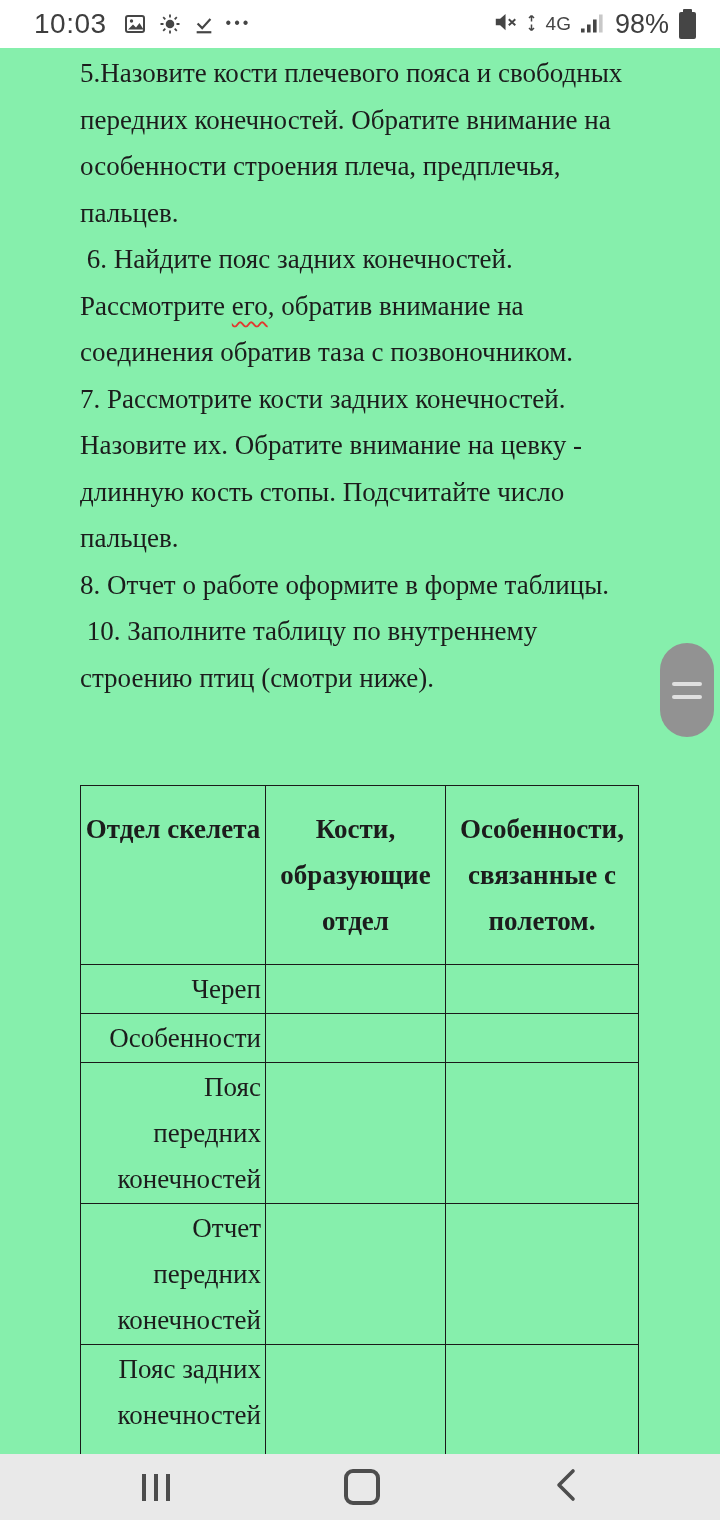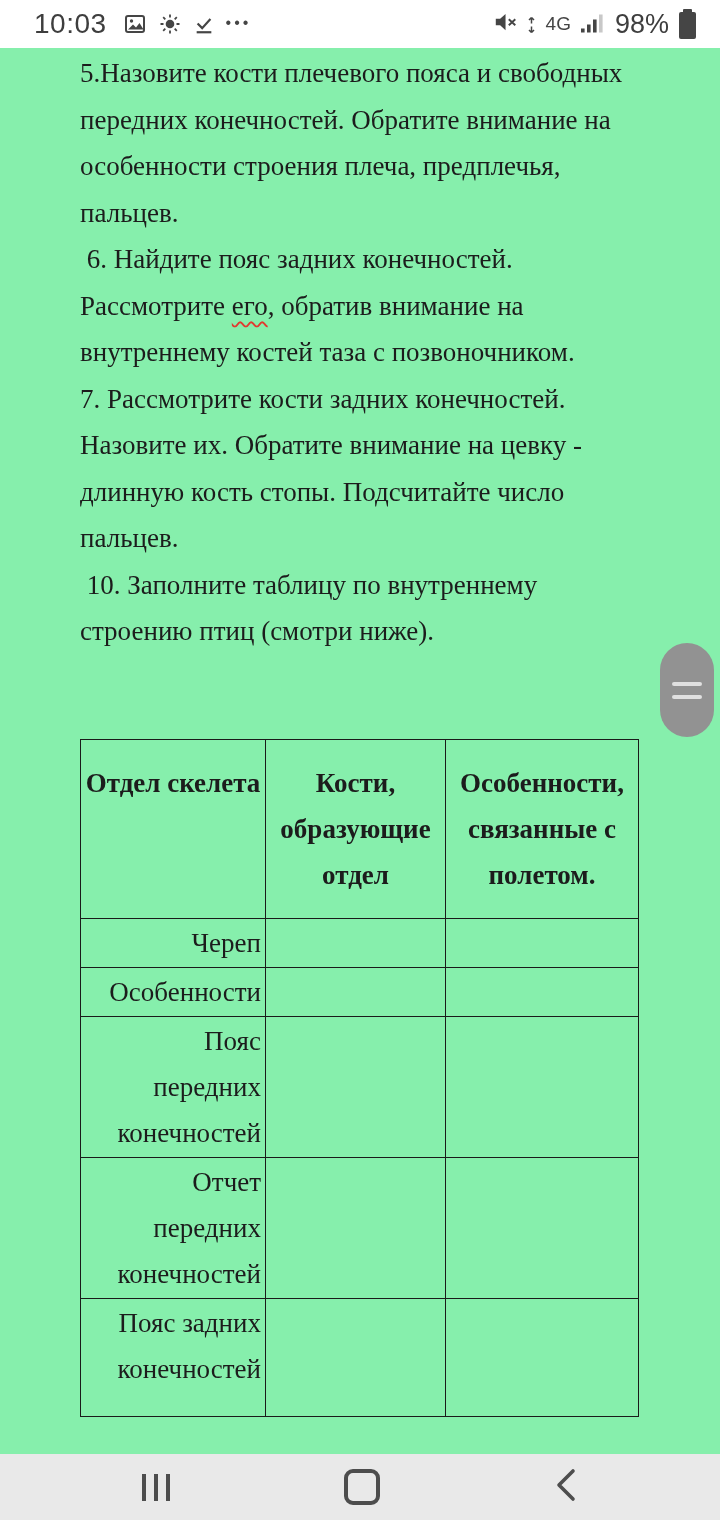--- a/index.html
+++ b/index.html
@@ -21,21 +21,21 @@
     font-family: "Liberation Sans", sans-serif;
     color: #3e3e3e;
     background: #ffffff;
   }
   .sb-time { font-size: 28px; letter-spacing: 0.5px; }
   .sb-left-icons { display: flex; align-items: center; gap: 11px; margin-left: 16px; }
   .sb-left-icons svg { display: block; }
   .sb-dots { font-size: 16px; letter-spacing: 3px; color: #454545; margin-top: -2px; }
   .sb-spacer { flex: 1; }
   .sb-right { display: flex; align-items: center; gap: 8px; }
-  .sb-net { display: flex; align-items: flex-end; gap: 9px; }
+  .sb-net { display: flex; align-items: flex-start; gap: 9px; }
   .sb-4g { font-size: 19px; color: #454545; }
   .sb-percent { font-size: 27px; color: #3e3e3e; margin-left: 2px; }
   .battery { display: inline-flex; flex-direction: column; align-items: center; margin-left: 2px; }
   .battery-nub { width: 9px; height: 3px; background: #454545; border-radius: 1px 1px 0 0; }
   .battery-body { width: 17px; height: 27px; background: #454545; border-radius: 2px; }
 
   
   .document {
     position: absolute;
     top: 48px;
@@ -182,22 +182,23 @@
       <span class="sb-percent">98%</span>
       <span class="battery">
         <span class="battery-nub"></span>
         <span class="battery-body"></span>
       </span>
     </span>
   </div>
 
   <div class="document">
     <p>5.Назовите кости плечевого пояса и свободных передних конечностей. Обратите внимание на особенности строения плеча, предплечья, пальцев.</p>
-    <p><span> 6. Найдите пояс задних конечностей. Рассмотрите </span><span class="misspell">его</span><span>, обратив внимание на внутреннему костей таза с позвоночником.</span></p>
+    <p><span> 6. Найдите пояс задних конечностей. Рассмотрите </span><span class="misspell">его</span><span>, обратив внимание на соединения обратив таза с позвоночником.</span></p>
     <p>7. Рассмотрите кости задних конечностей. Назовите их. Обратите внимание на цевку - длинную кость стопы. Подсчитайте число пальцев.</p>
+    <p>8. Отчет о работе оформите в форме таблицы.</p>
     <p> 10. Заполните таблицу по внутреннему строению птиц (смотри ниже).</p>
 
     <table class="doc-table">
       <colgroup>
           <col class="c1">
           <col class="c2">
           <col class="c3">
         </colgroup>
       <thead>
         <tr>

